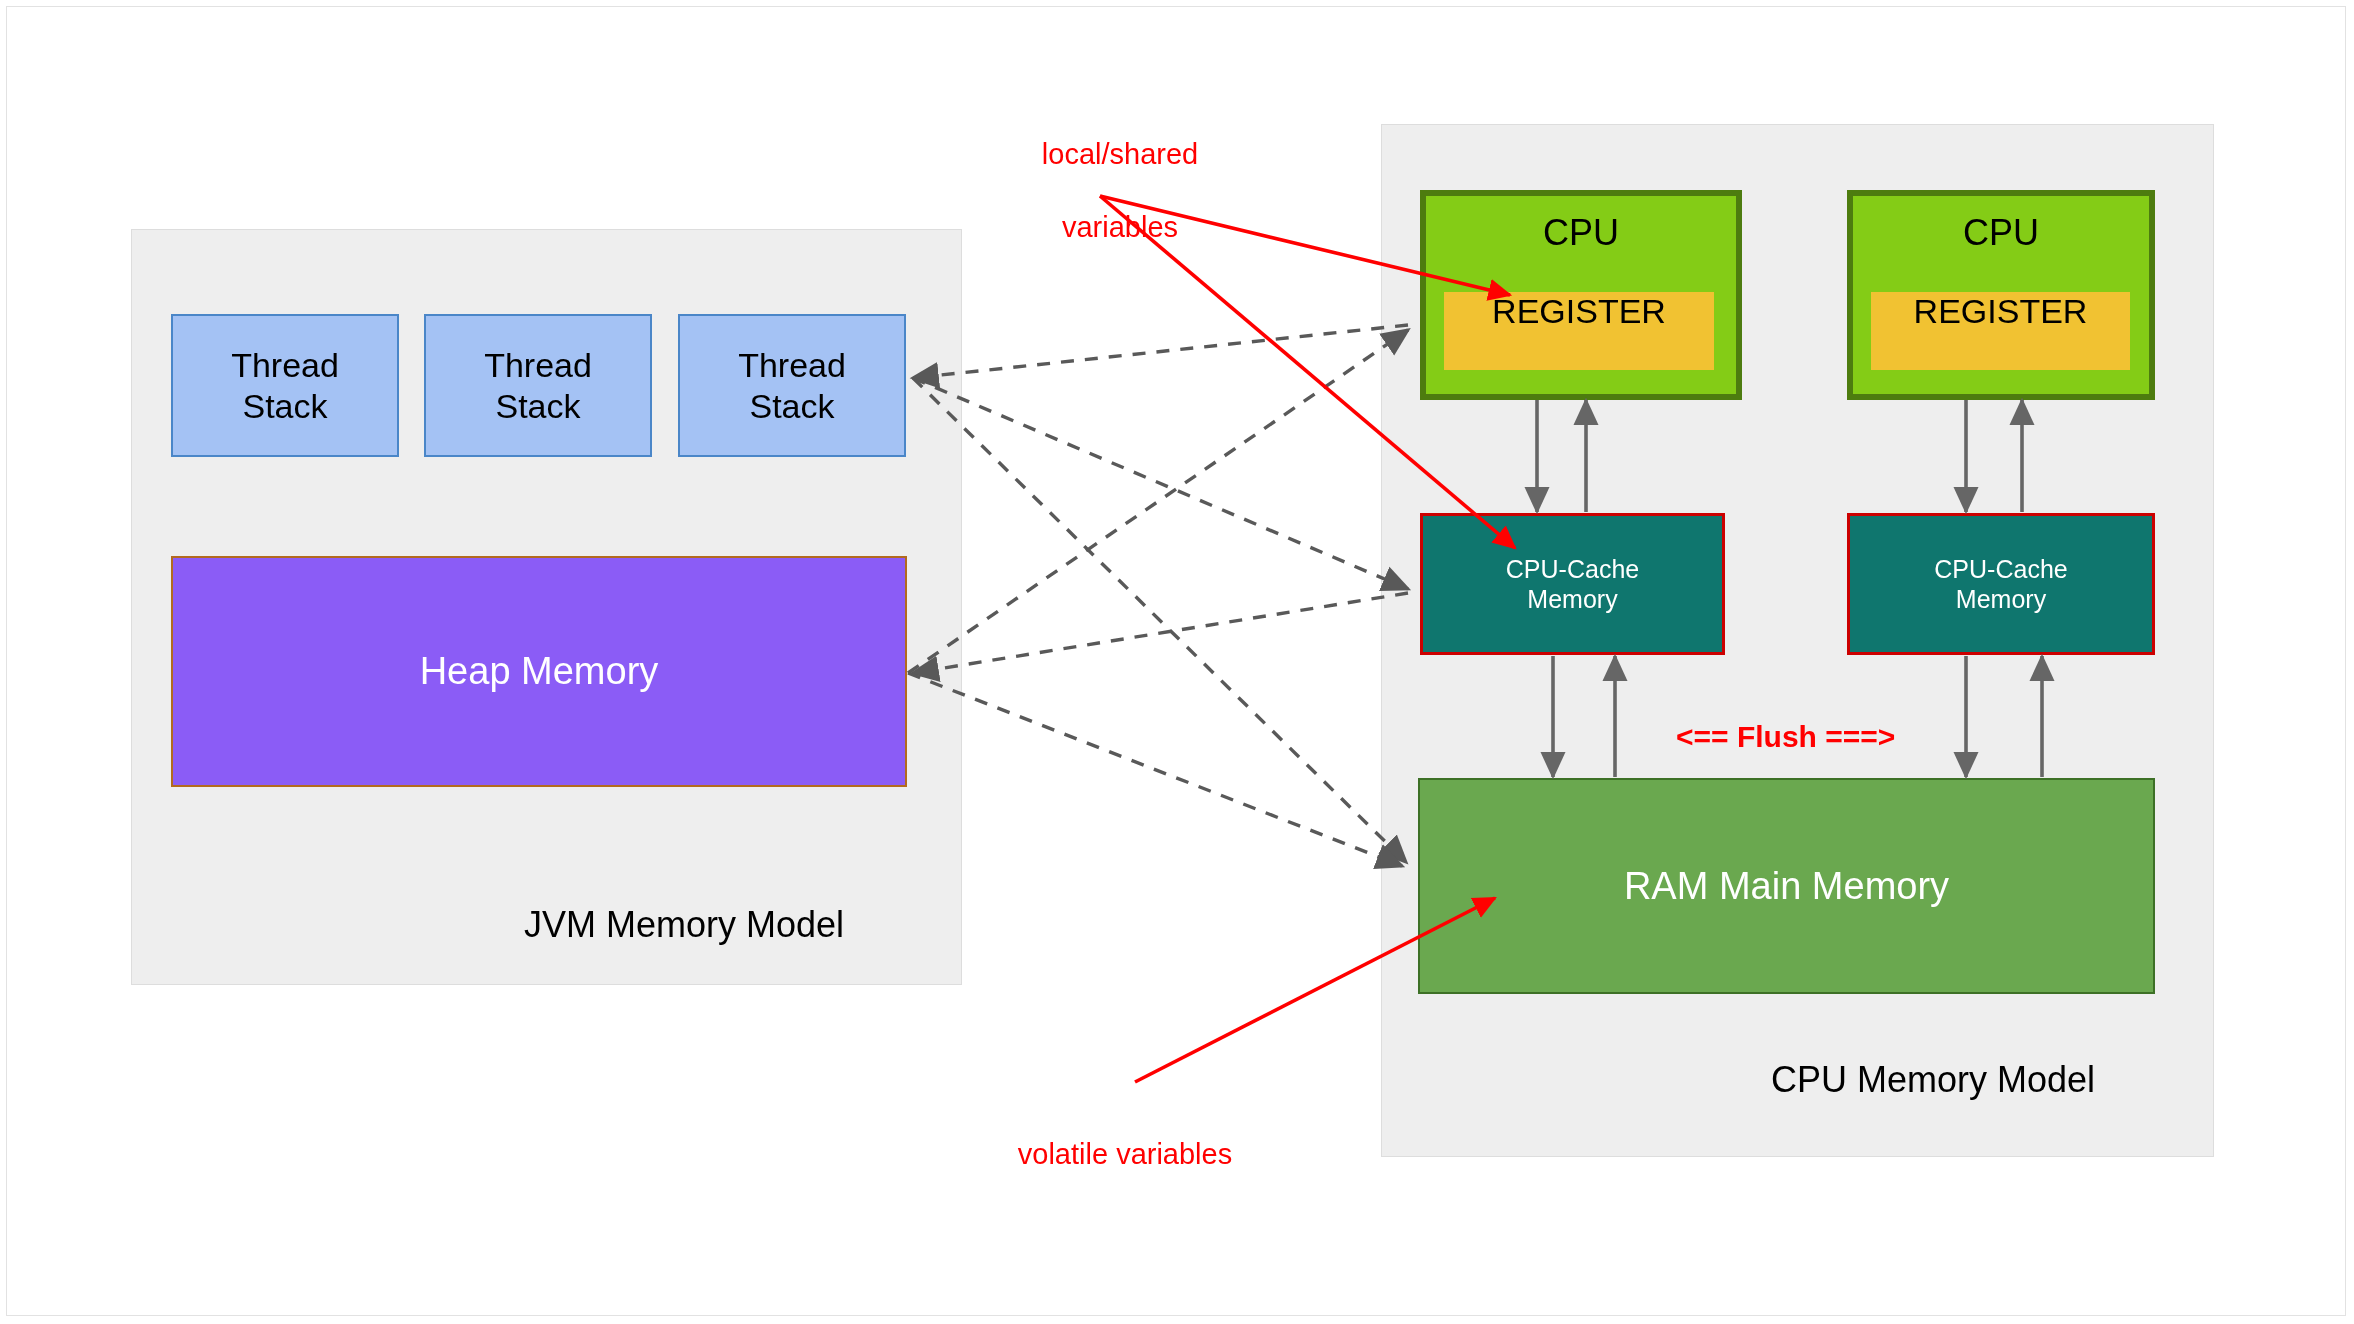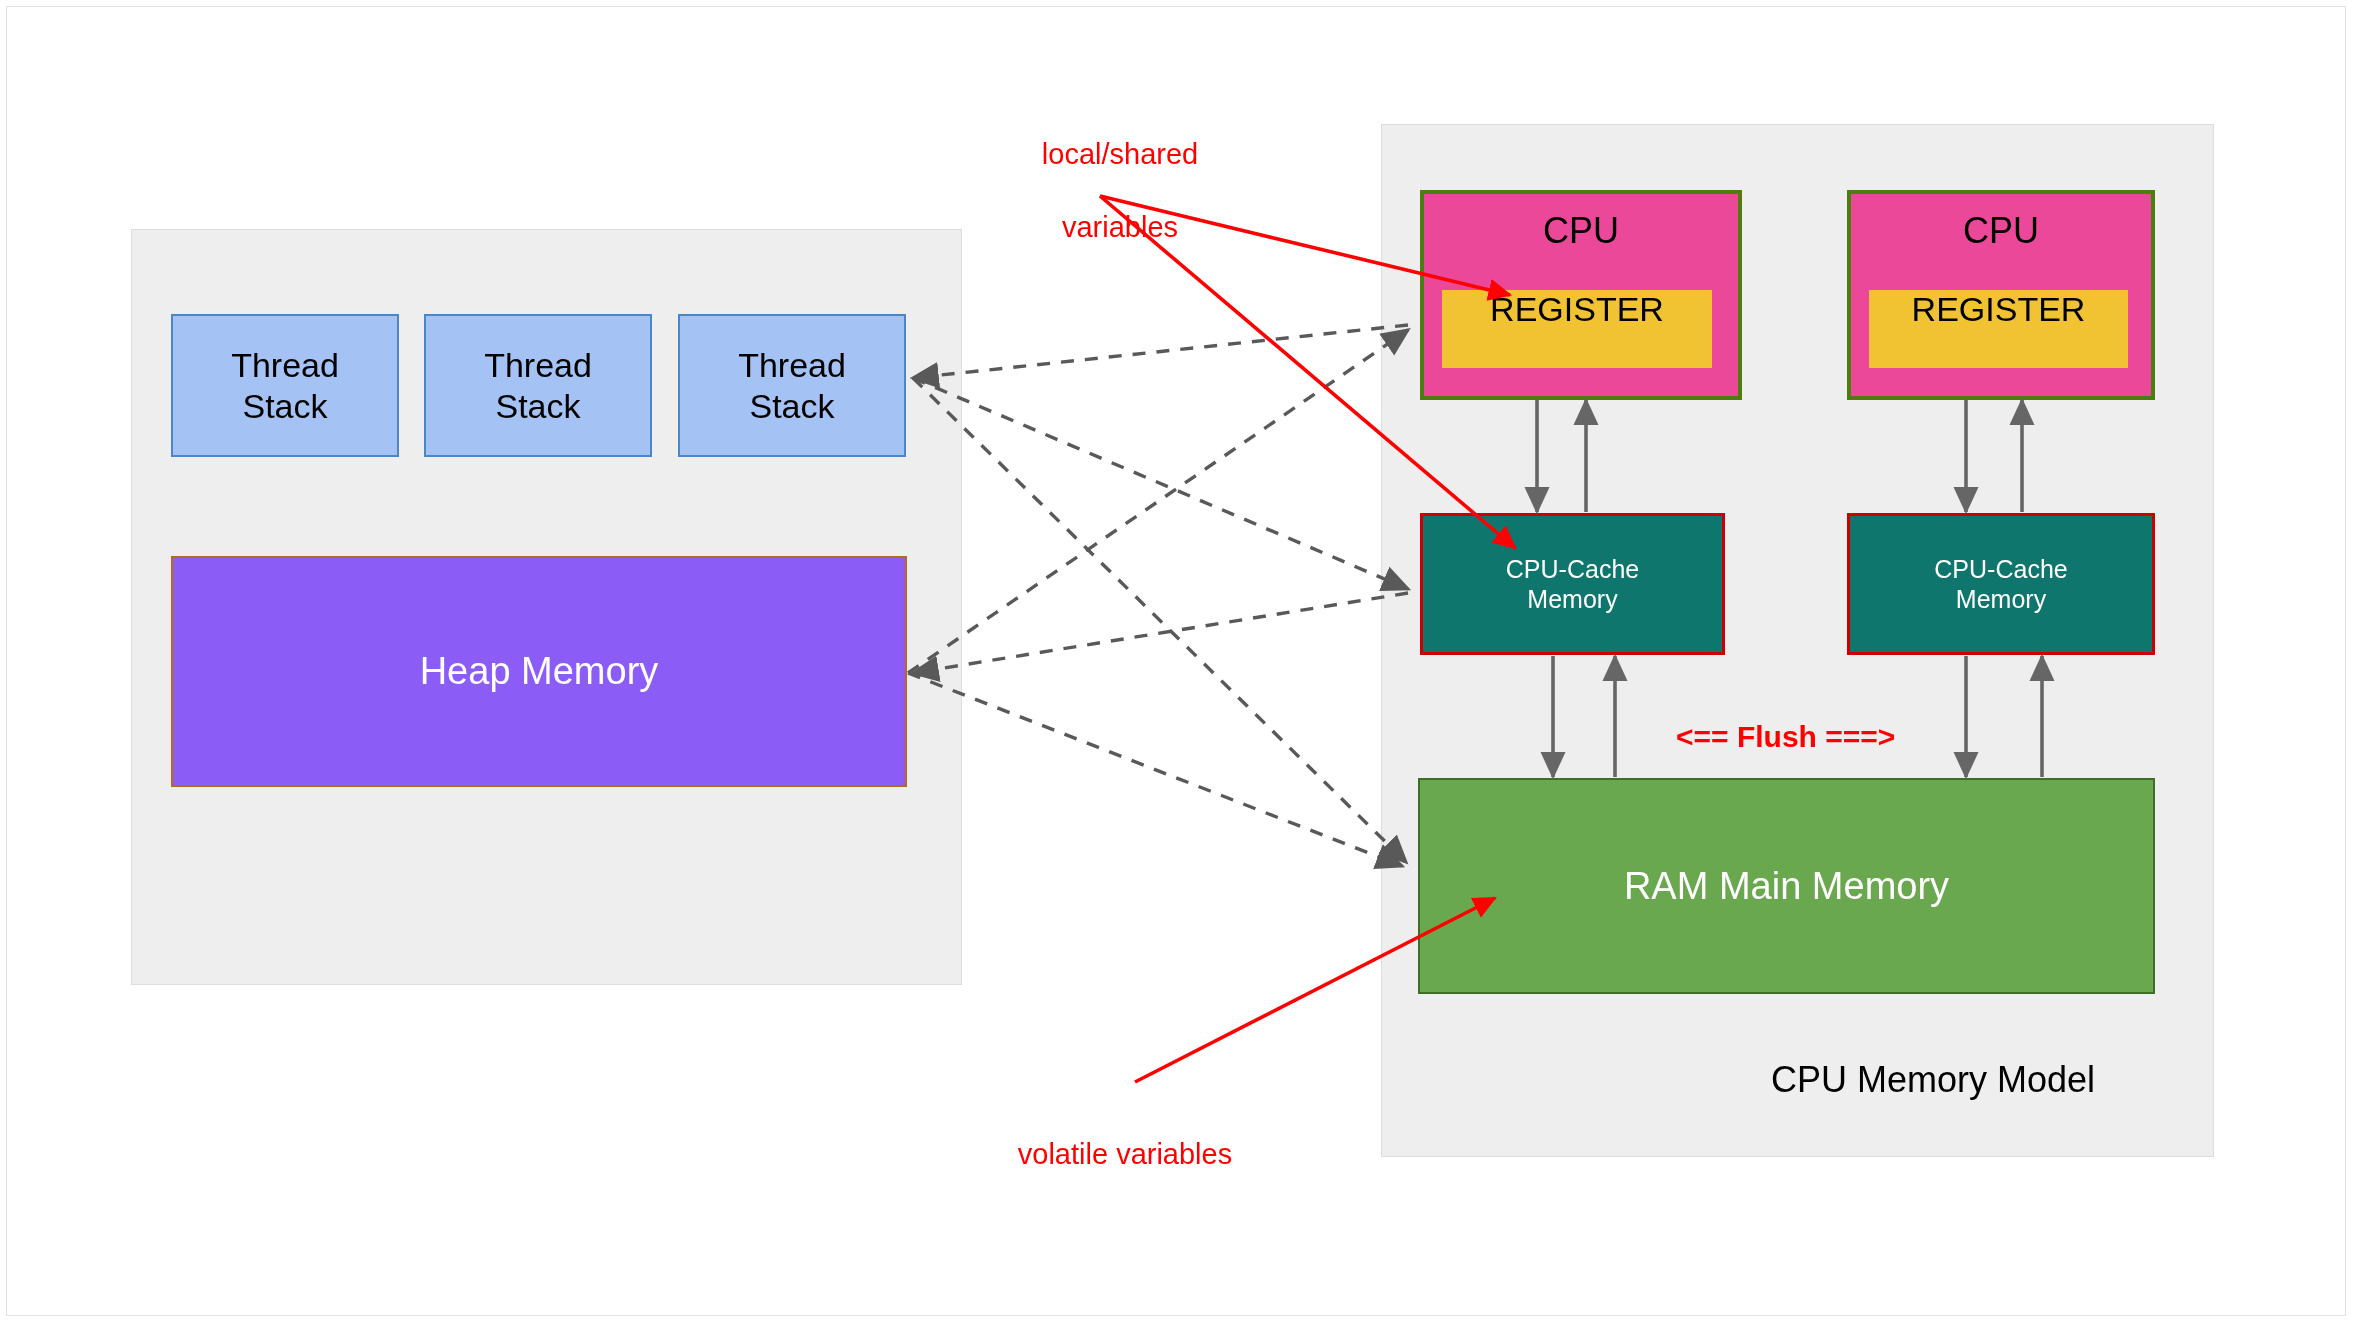--- a/index.html
+++ b/index.html
@@ -60,22 +60,22 @@
   }
 
   .heap {
     background: #8b5cf6;
     border: 2px solid #b36a1e;
     color: #ffffff;
     font-size: 38px;
   }
 
   .cpu {
-    background: #ec4899;
-    border: 4px solid #4d7c0f;
+    background: #84cc16;
+    border: 6px solid #4d7c0f;
     color: #000000;
     font-size: 36px;
     display: block;
   }
   .cpu-title {
     position: absolute;
     left: 0;
     right: 0;
     top: 16px;
     text-align: center;
@@ -133,20 +133,21 @@
   }
 </style>
 </head>
 <body>
 
 <div id="canvas">
   <div class="page-frame"></div>
 
   <div class="group-box" style="left:131px; top:229px; width:831px; height:756px;"></div>
 
+  <div class="group-label" style="left:524px; top:905px;">JVM Memory Model</div>
 
   <div class="node thread-stack" style="left:171px; top:307px; width:228px; height:143px;">
     <div>
       <span>Thread</span><br>
       <span>Stack</span>
     </div>
   </div>
 
   <div class="node thread-stack" style="left:424px; top:307px; width:228px; height:143px;">
     <div>

